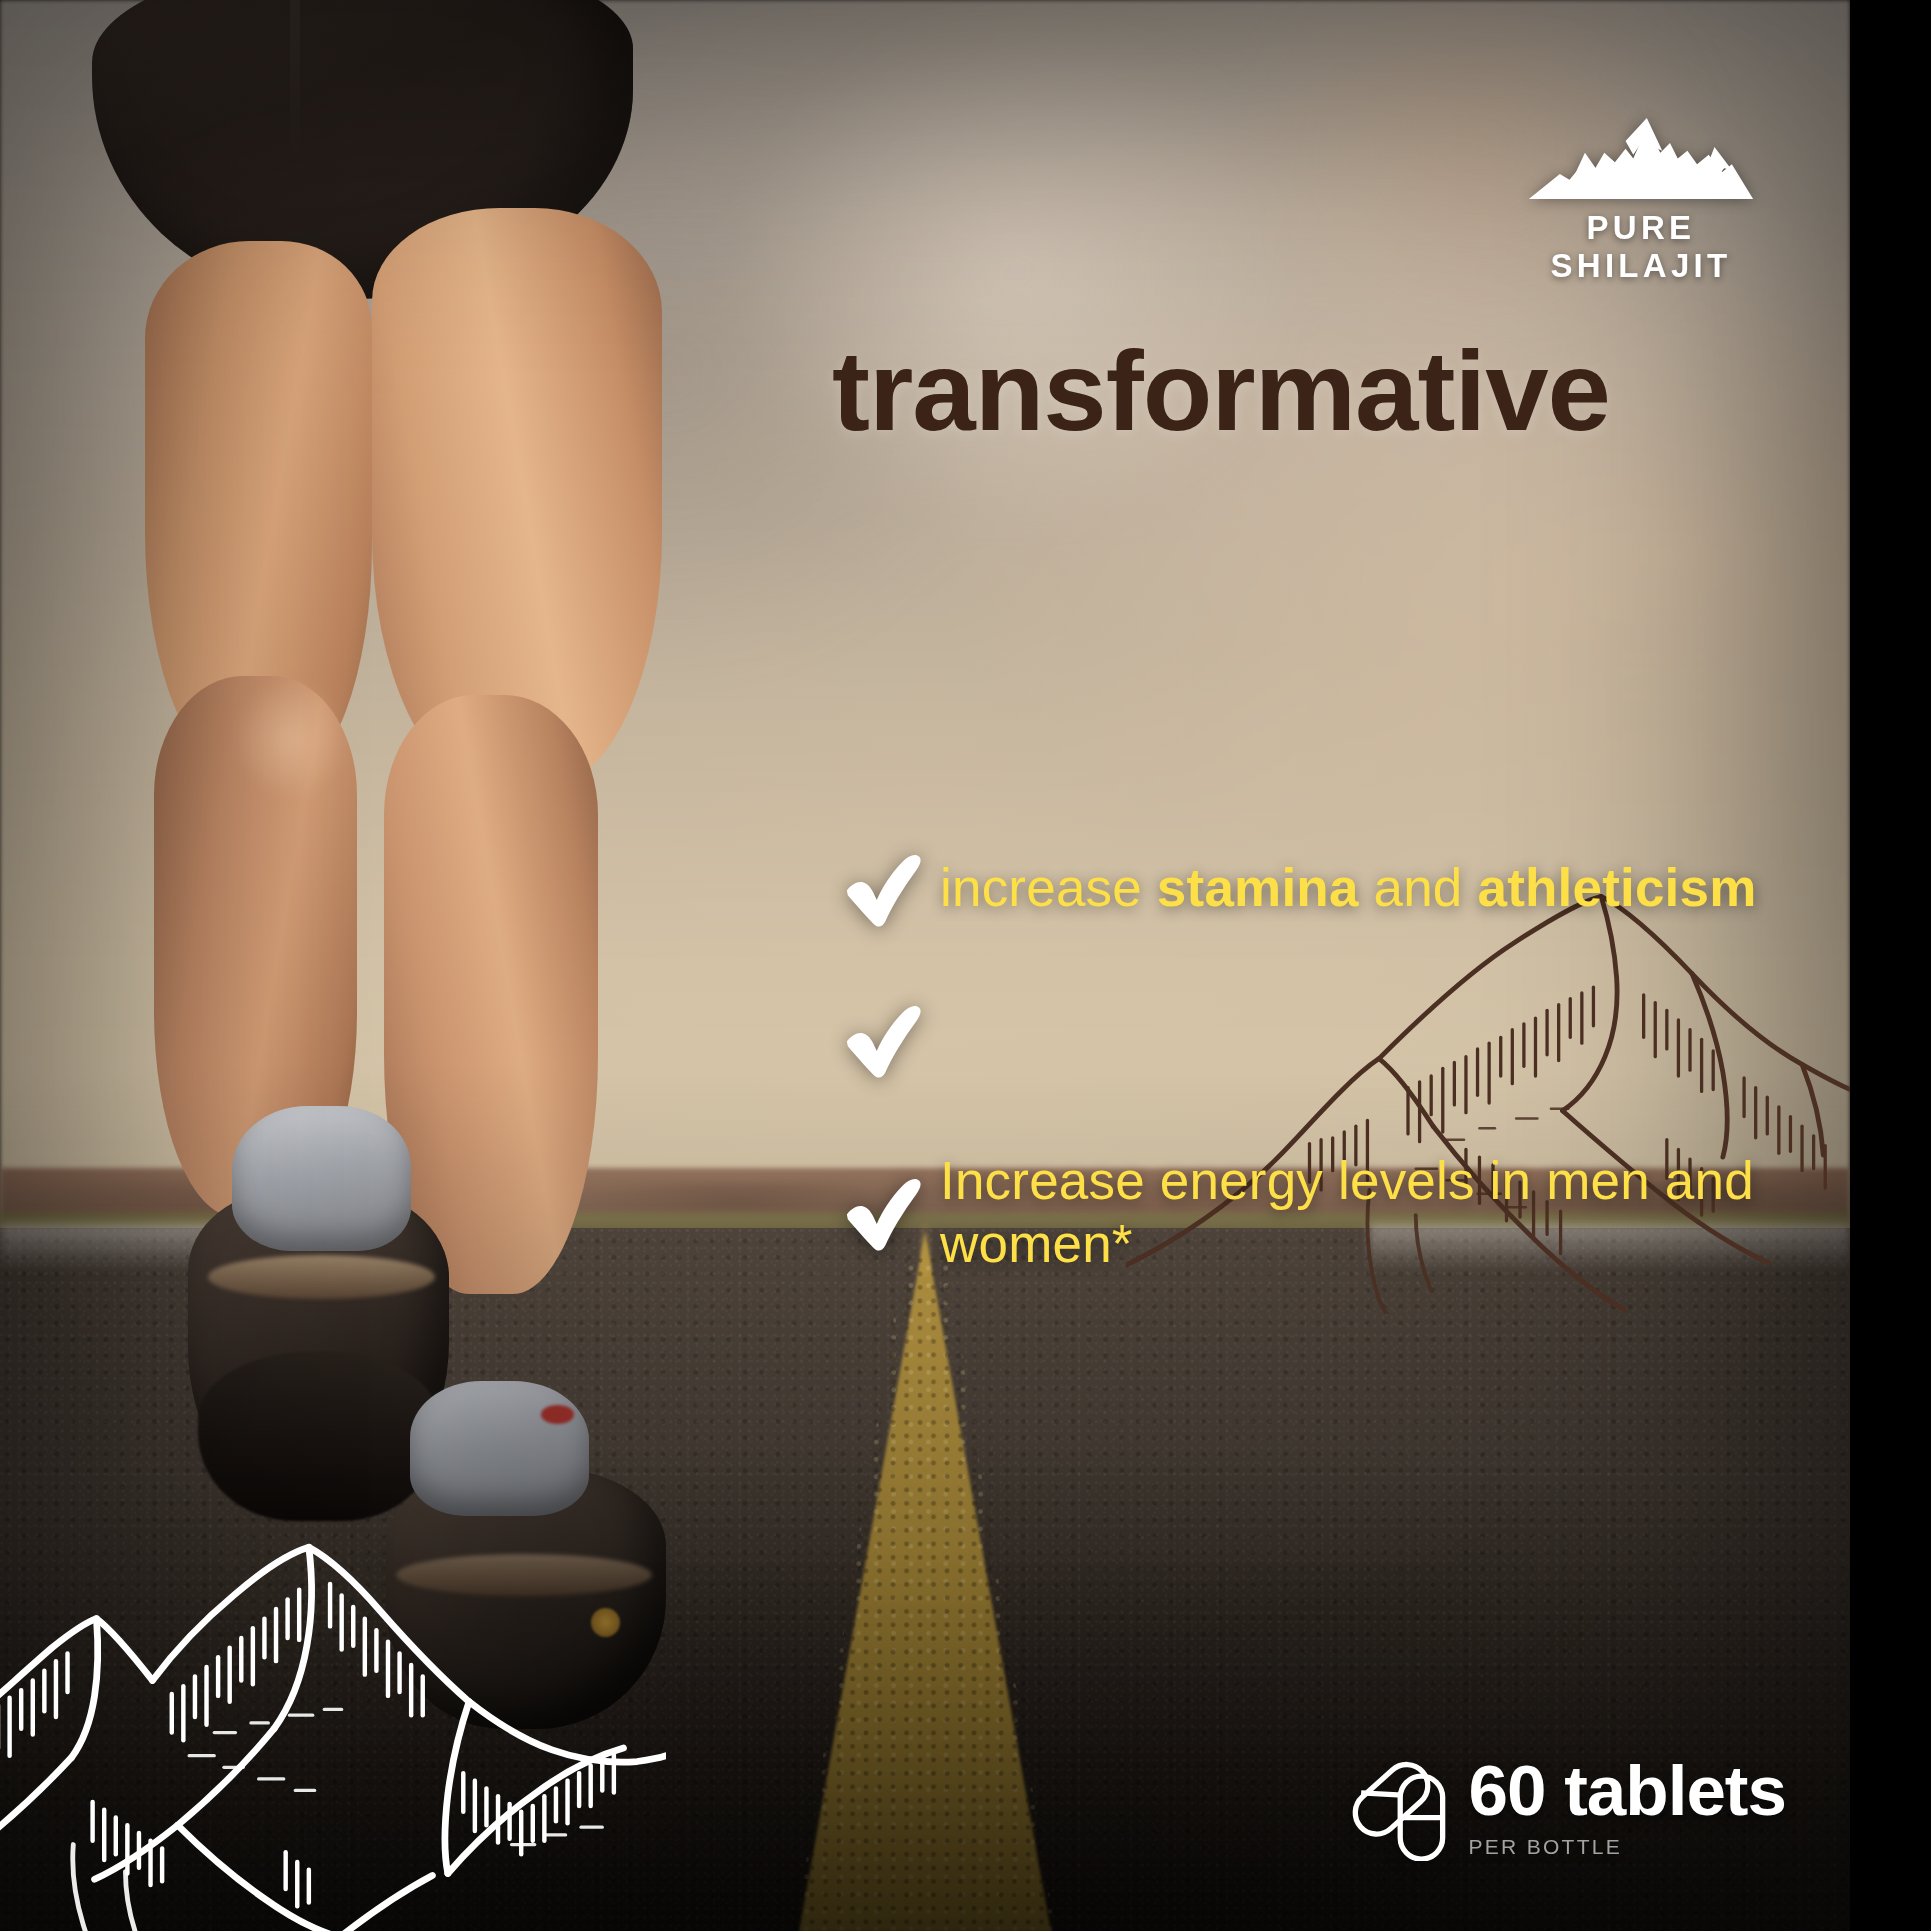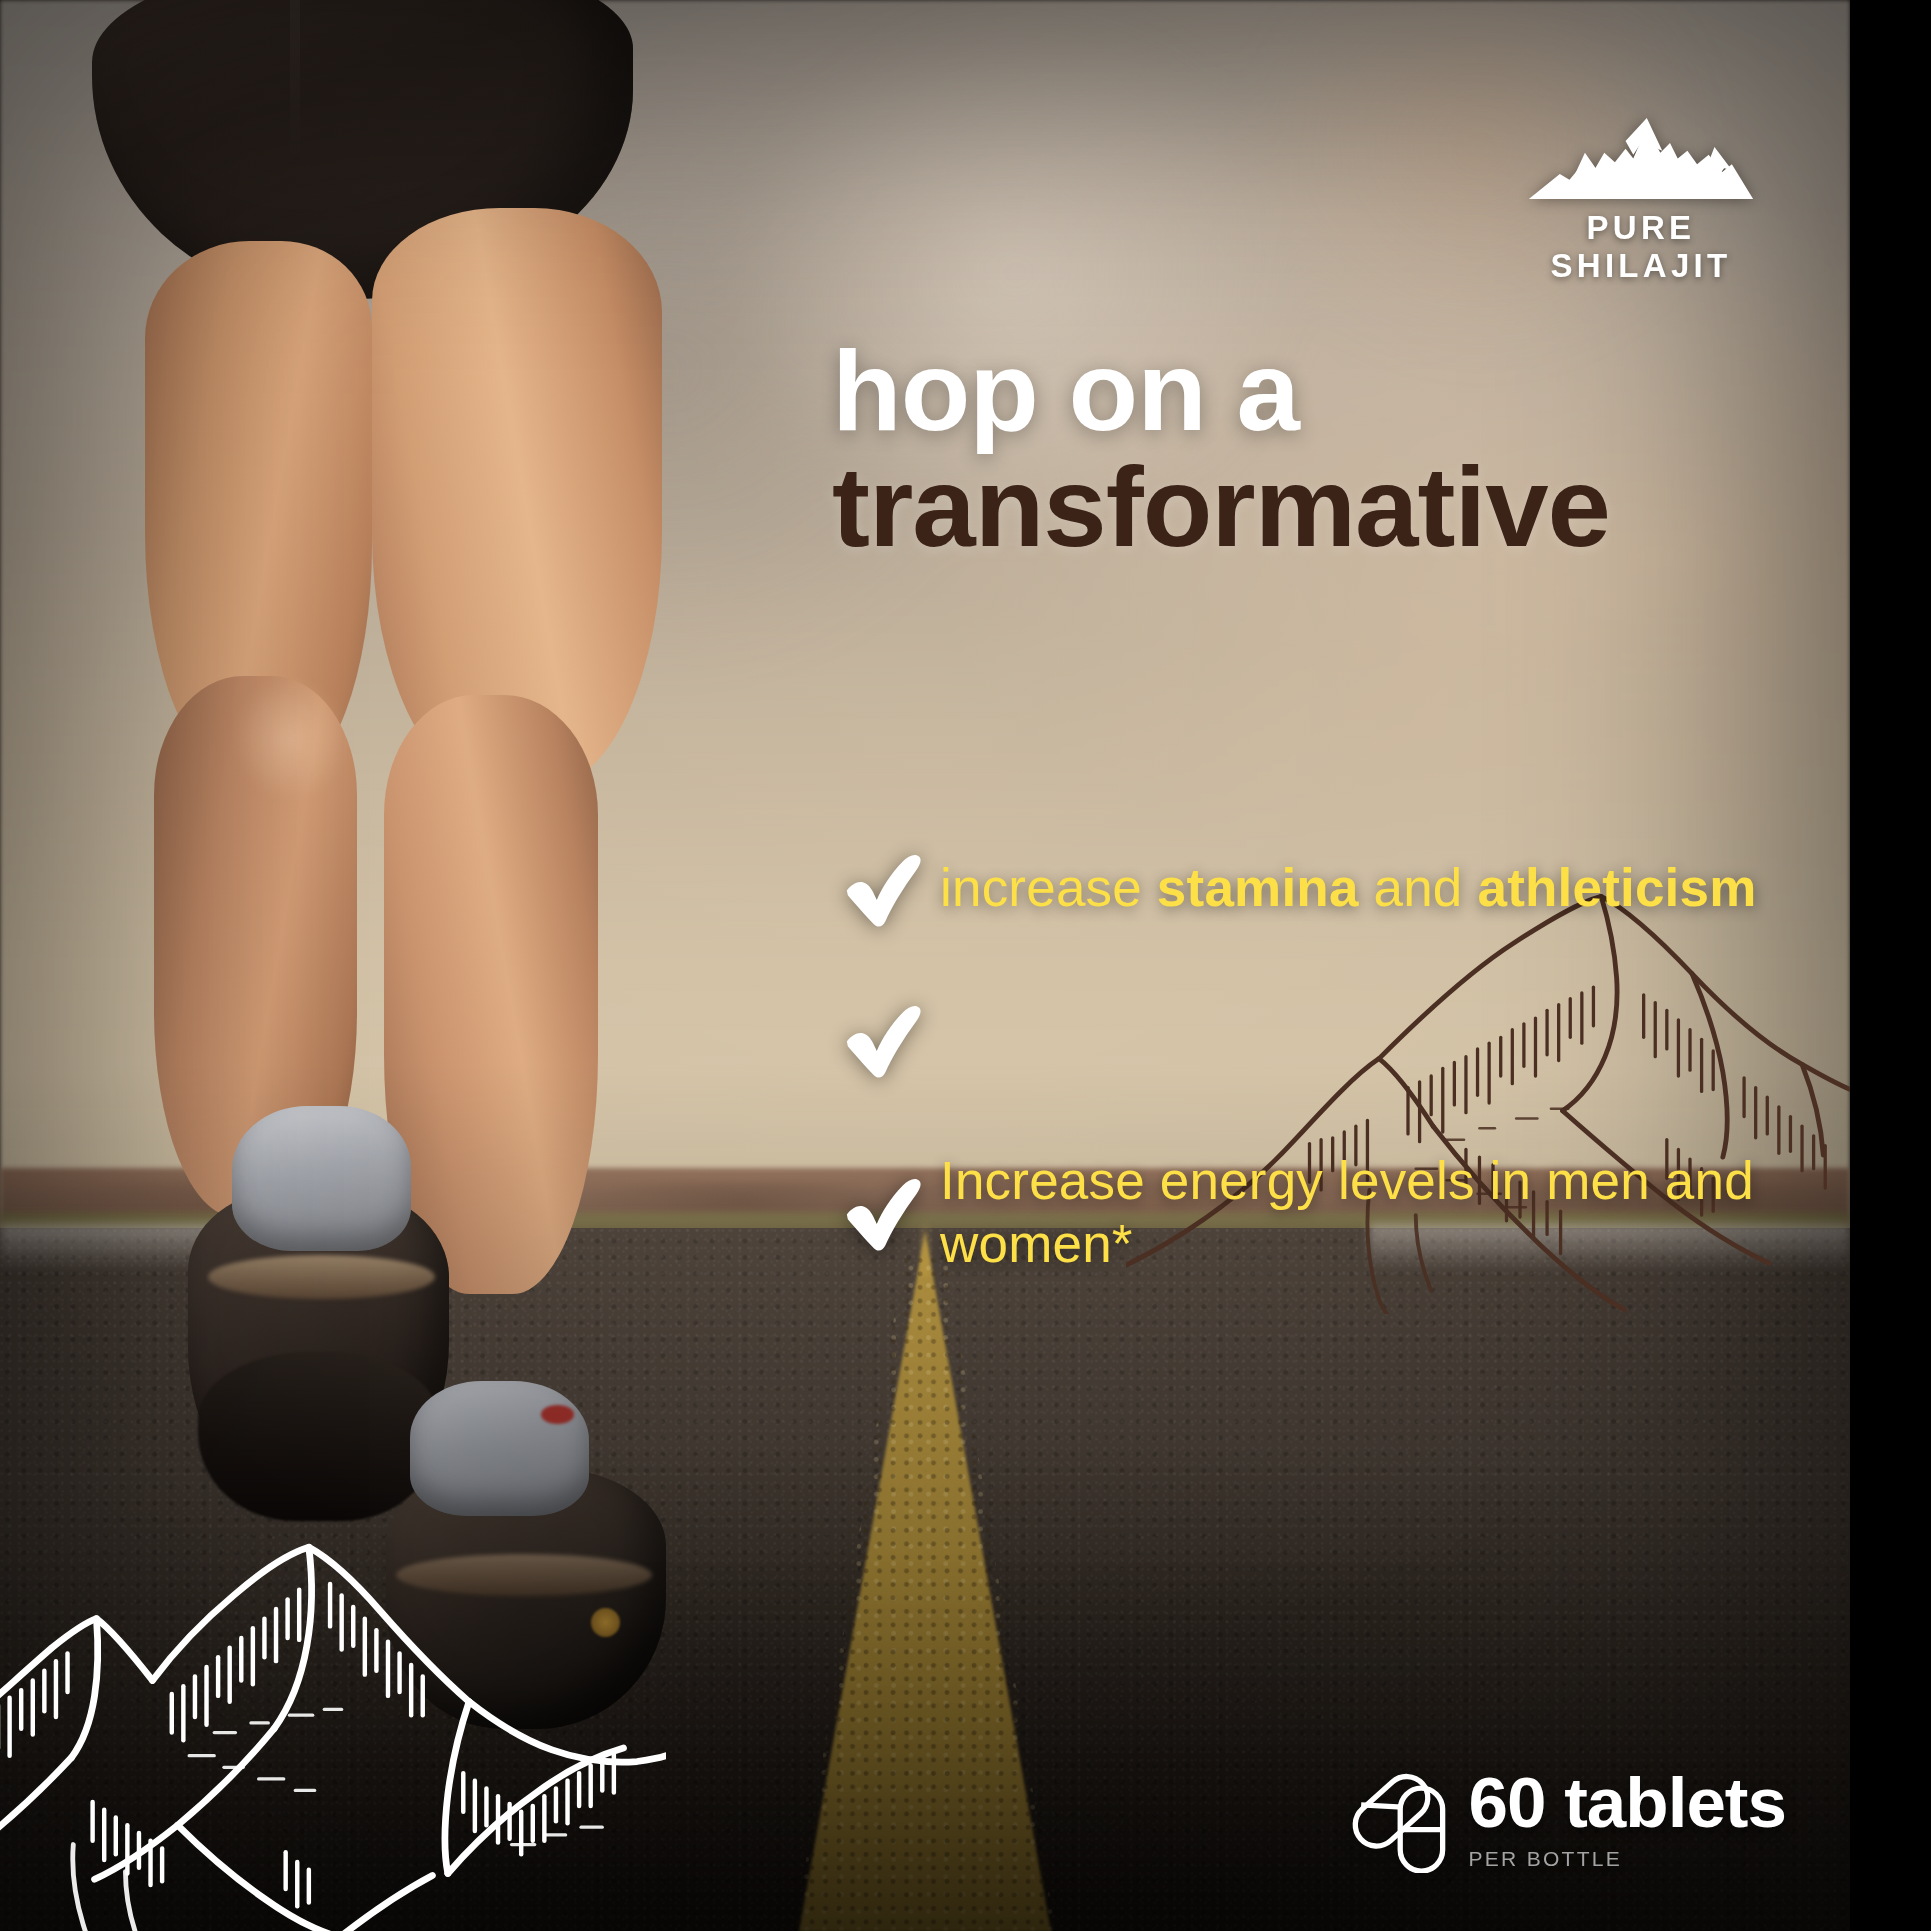--- a/index.html
+++ b/index.html
@@ -246,21 +246,21 @@
   .check{flex:0 0 114px;display:flex;align-items:center;justify-content:center;}
   .check svg{width:81px;height:81px;filter:drop-shadow(0 2.9px 9.7px rgba(0,0,0,.42));}
   .btext{
     color:#fde047;font-size:53px;line-height:1.18;letter-spacing:0.2px;
     text-shadow:0 2.9px 13.5px rgba(0,0,0,.45);
   }
   .btext b{font-weight:700;}
   .btext span{font-weight:400;}
 
   .tablets{
-    position:absolute;right:64px;bottom:58px;
+    position:absolute;right:64px;bottom:70px;
     display:flex;align-items:center;gap:8px;
   }
   .tablets .pillicon{width:108px;height:108px;flex:0 0 108px;
     filter:drop-shadow(0 1.9px 7.7px rgba(0,0,0,.5));}
   .tablets .tcopy{text-align:left;}
   .tablets .tcount{color:#fff;font-weight:700;font-size:71px;line-height:1;
     letter-spacing:-1px;text-shadow:0 2.9px 11.6px rgba(0,0,0,.5);}
   .tablets .tsub{color:#a3a3a3;font-size:21px;letter-spacing:2.3px;margin-top:8.7px;
     text-shadow:0 1.9px 7.7px rgba(0,0,0,.5);}
 </style>
@@ -485,21 +485,20 @@
           L140 40 L150 30 L158 46 L168 38 L178 52 L190 42 L204 60 L214 52 L236 88 Z"></path>
         <path fill="#ffffff" d="M126 4 L142 38 L133 34 L127 44 L120 30 L112 42 L104 28 Z"></path>
         <path fill="#ffffff" d="M196 34 L214 58 L206 56 L200 64 L192 52 L186 60 Z"></path>
         <path fill="#ffffff" d="M62 40 L80 66 L72 62 L66 70 L58 58 L50 66 Z"></path>
       </svg>
     </span>
     <div class="wordmark">PURE SHILAJIT</div>
   </div>
 
   <div class="headline">
-    <div class="l1">hop on a</div>
     <div class="l2">transformative</div>
   </div>
 
   <div class="benefits" id="benefits-list">
       <div class="benefit">
         <div class="check">
           <svg viewBox="0 0 84 84" xmlns="http://www.w3.org/2000/svg">
             <path fill="#ffffff" d="M4 44 C10 36 18 33 24 37 C29 40 32 47 35 54 C40 42 50 26 62 14 C68 8 75 5 79 9 C82 12 80 17 76 23 C62 42 50 62 44 76 C41 82 36 83 32 79 C24 71 12 57 5 49 Z"></path>
           </svg>
         </div>

